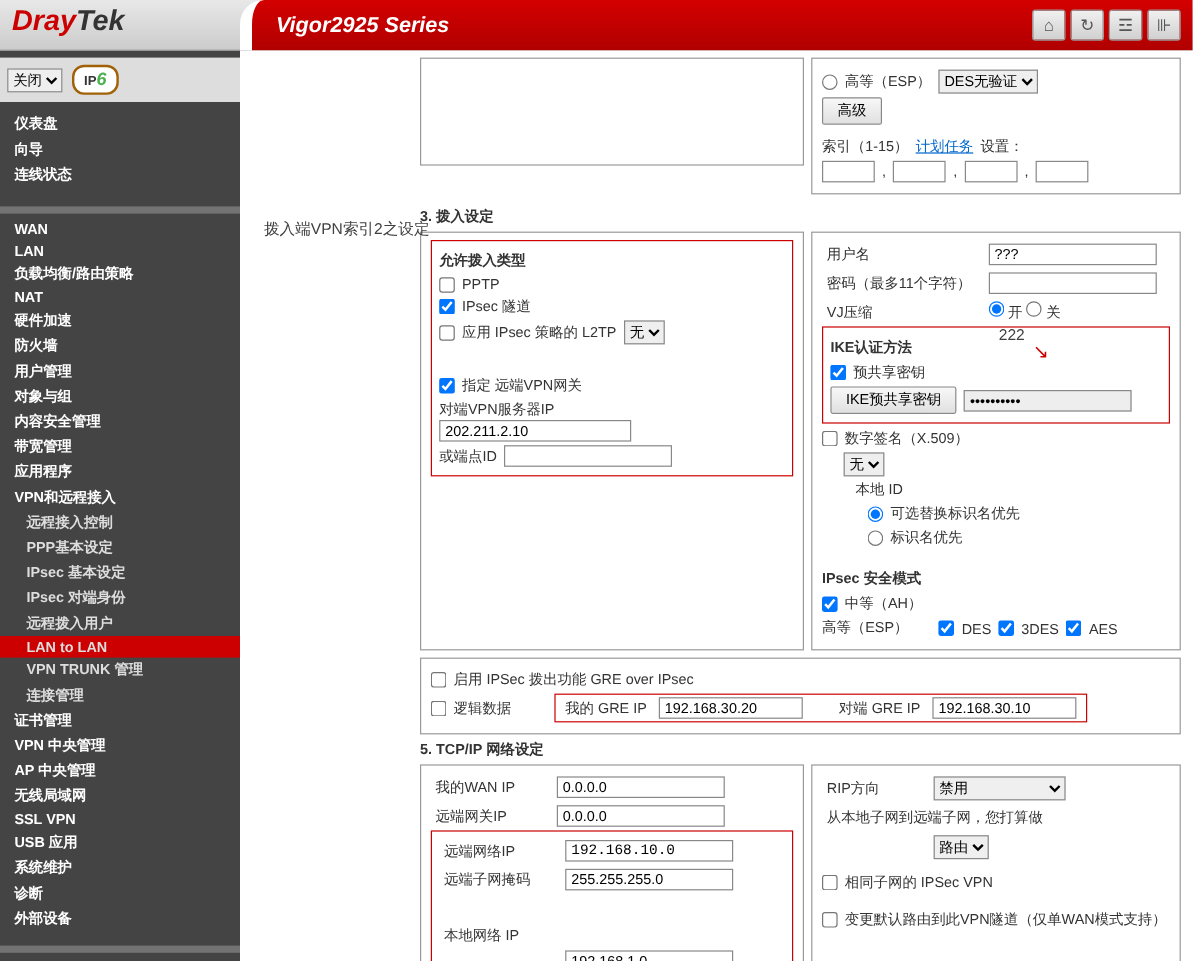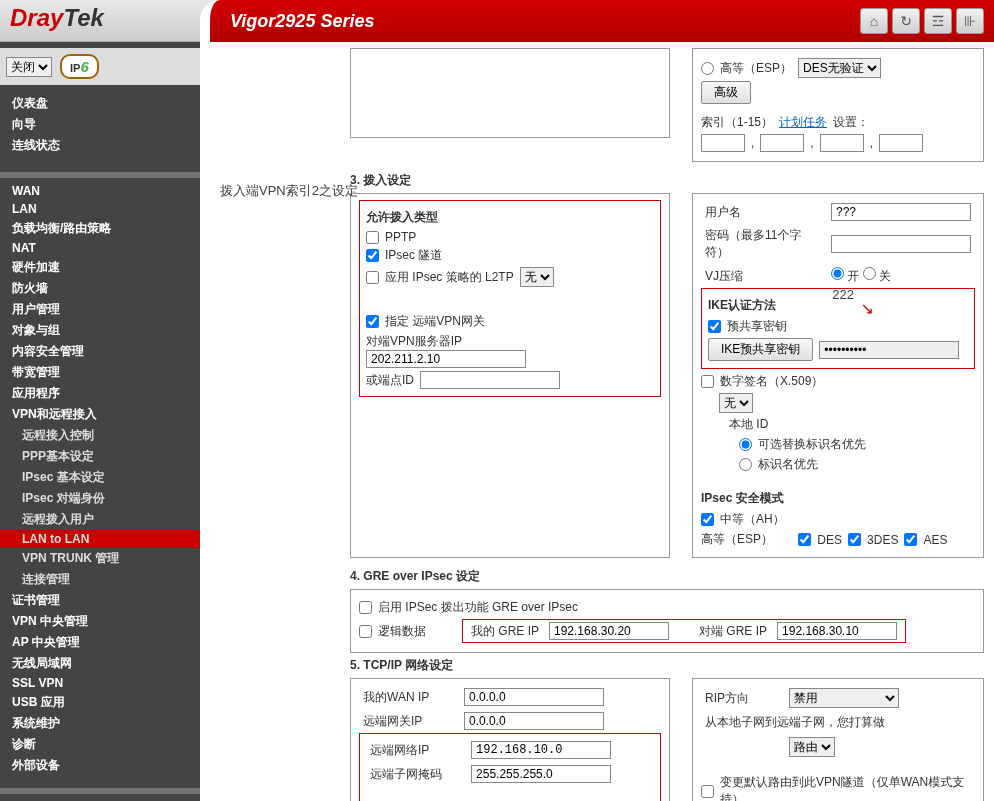--- a/index.html
+++ b/index.html
@@ -19,21 +19,21 @@
 .sidebar select { font-size: 12px; }
 .ipv6 { background: #fff; border: 2px solid #a16207; border-radius: 10px; padding: 2px 8px; font-weight: bold; color: #333; font-size: 11px; }
 .ipv6 .six { color: #4caf50; font-size: 15px; font-style: italic; }
 .navgroup { padding: 8px 0 4px 0; }
 .navitem { padding: 2px 12px; color: #fff; font-weight: bold; font-size: 12px; cursor: pointer; }
 .navitem.sub { padding-left: 22px; font-weight: bold; color: #ddd; }
 .navitem.active { background: #cc0000; }
 .navsection { border-top: 6px solid #737373; margin-top: 12px; padding-top: 4px; }
 .main { flex: 1; padding: 6px 10px; position: relative; }
 .annot { color: #404040; font-size: 13px; position: absolute; }
-.panel-row { display: flex; gap: 22px; margin-bottom: 6px; }
+.panel-row { display: flex; gap: 6px; margin-bottom: 6px; }
 .panel { border: 1px solid #999; padding: 6px 8px; }
 .panel.left { width: 320px; }
 .panel.right { flex: 1; }
 .secthead { font-weight: bold; padding: 4px 0; }
 .redbox { border: 1px solid #cc0000; padding: 4px 6px; margin-bottom: 4px; }
 .field { margin: 3px 0; display: flex; align-items: center; gap: 6px; }
 input[type=text], input[type=password] { border: 1px solid #888; padding: 1px 4px; font-size: 12px; height: 18px; }
 select { border: 1px solid #888; font-size: 12px; height: 20px; }
 .btn { background: linear-gradient(#f8f8f8,#e0e0e0); border: 1px solid #888; padding: 2px 12px; font-size: 12px; cursor: pointer; border-radius: 2px; }
 .tbl { width: 100%; border-collapse: collapse; }
@@ -217,21 +217,20 @@
         <div style="height:10px"></div>
         <div class="subhead">IPsec 安全模式</div>
         <div class="field">
             <input type="checkbox" checked="" style=""> 
             <span>中等（AH）</span>
           </div>
         <div class="field"><span>高等（ESP）</span>&nbsp;&nbsp;&nbsp;&nbsp; <input type="checkbox" checked="" style=""> <span>DES</span> <input type="checkbox" checked="" style=""> <span>3DES</span> <input type="checkbox" checked="" style=""> <span>AES</span></div>
       </div>
     </div>
 
-    <div class="secthead" style="margin-left:140px;">4. GRE over IPsec 设定</div>
     <div class="panel" style="margin-left:140px;">
       <div class="field">
           <input type="checkbox" style=""> 
           <span>启用 IPSec 拨出功能 GRE over IPsec</span>
         </div>
       <div class="field">
         <input type="checkbox" style=""> 
           <span>逻辑数据</span>
         <div class="redbox" style="display:inline-flex; align-items:center; gap:10px; margin:0 0 0 30px; padding:2px 8px;">
           <span>我的 GRE IP</span>
@@ -291,20 +290,24 @@
               </tr>
           <tr>
                 <td colspan="2">从本地子网到远端子网，您打算做</td>
               </tr>
           <tr>
                 <td></td>
                 <td><select><option>路由</option></select></td>
               </tr>
         </tbody>
           </table>
+        <div class="field" style="margin-top:8px">
+            <input type="checkbox" style=""> 
+            <span>相同子网的 IPSec VPN</span>
+          </div>
         <div class="field" style="margin-top:14px">
             <input type="checkbox" style=""> 
             <span>变更默认路由到此VPN隧道（仅单WAN模式支持）</span>
           </div>
       </div>
     </div>
 
   </div>
 </div>
 

